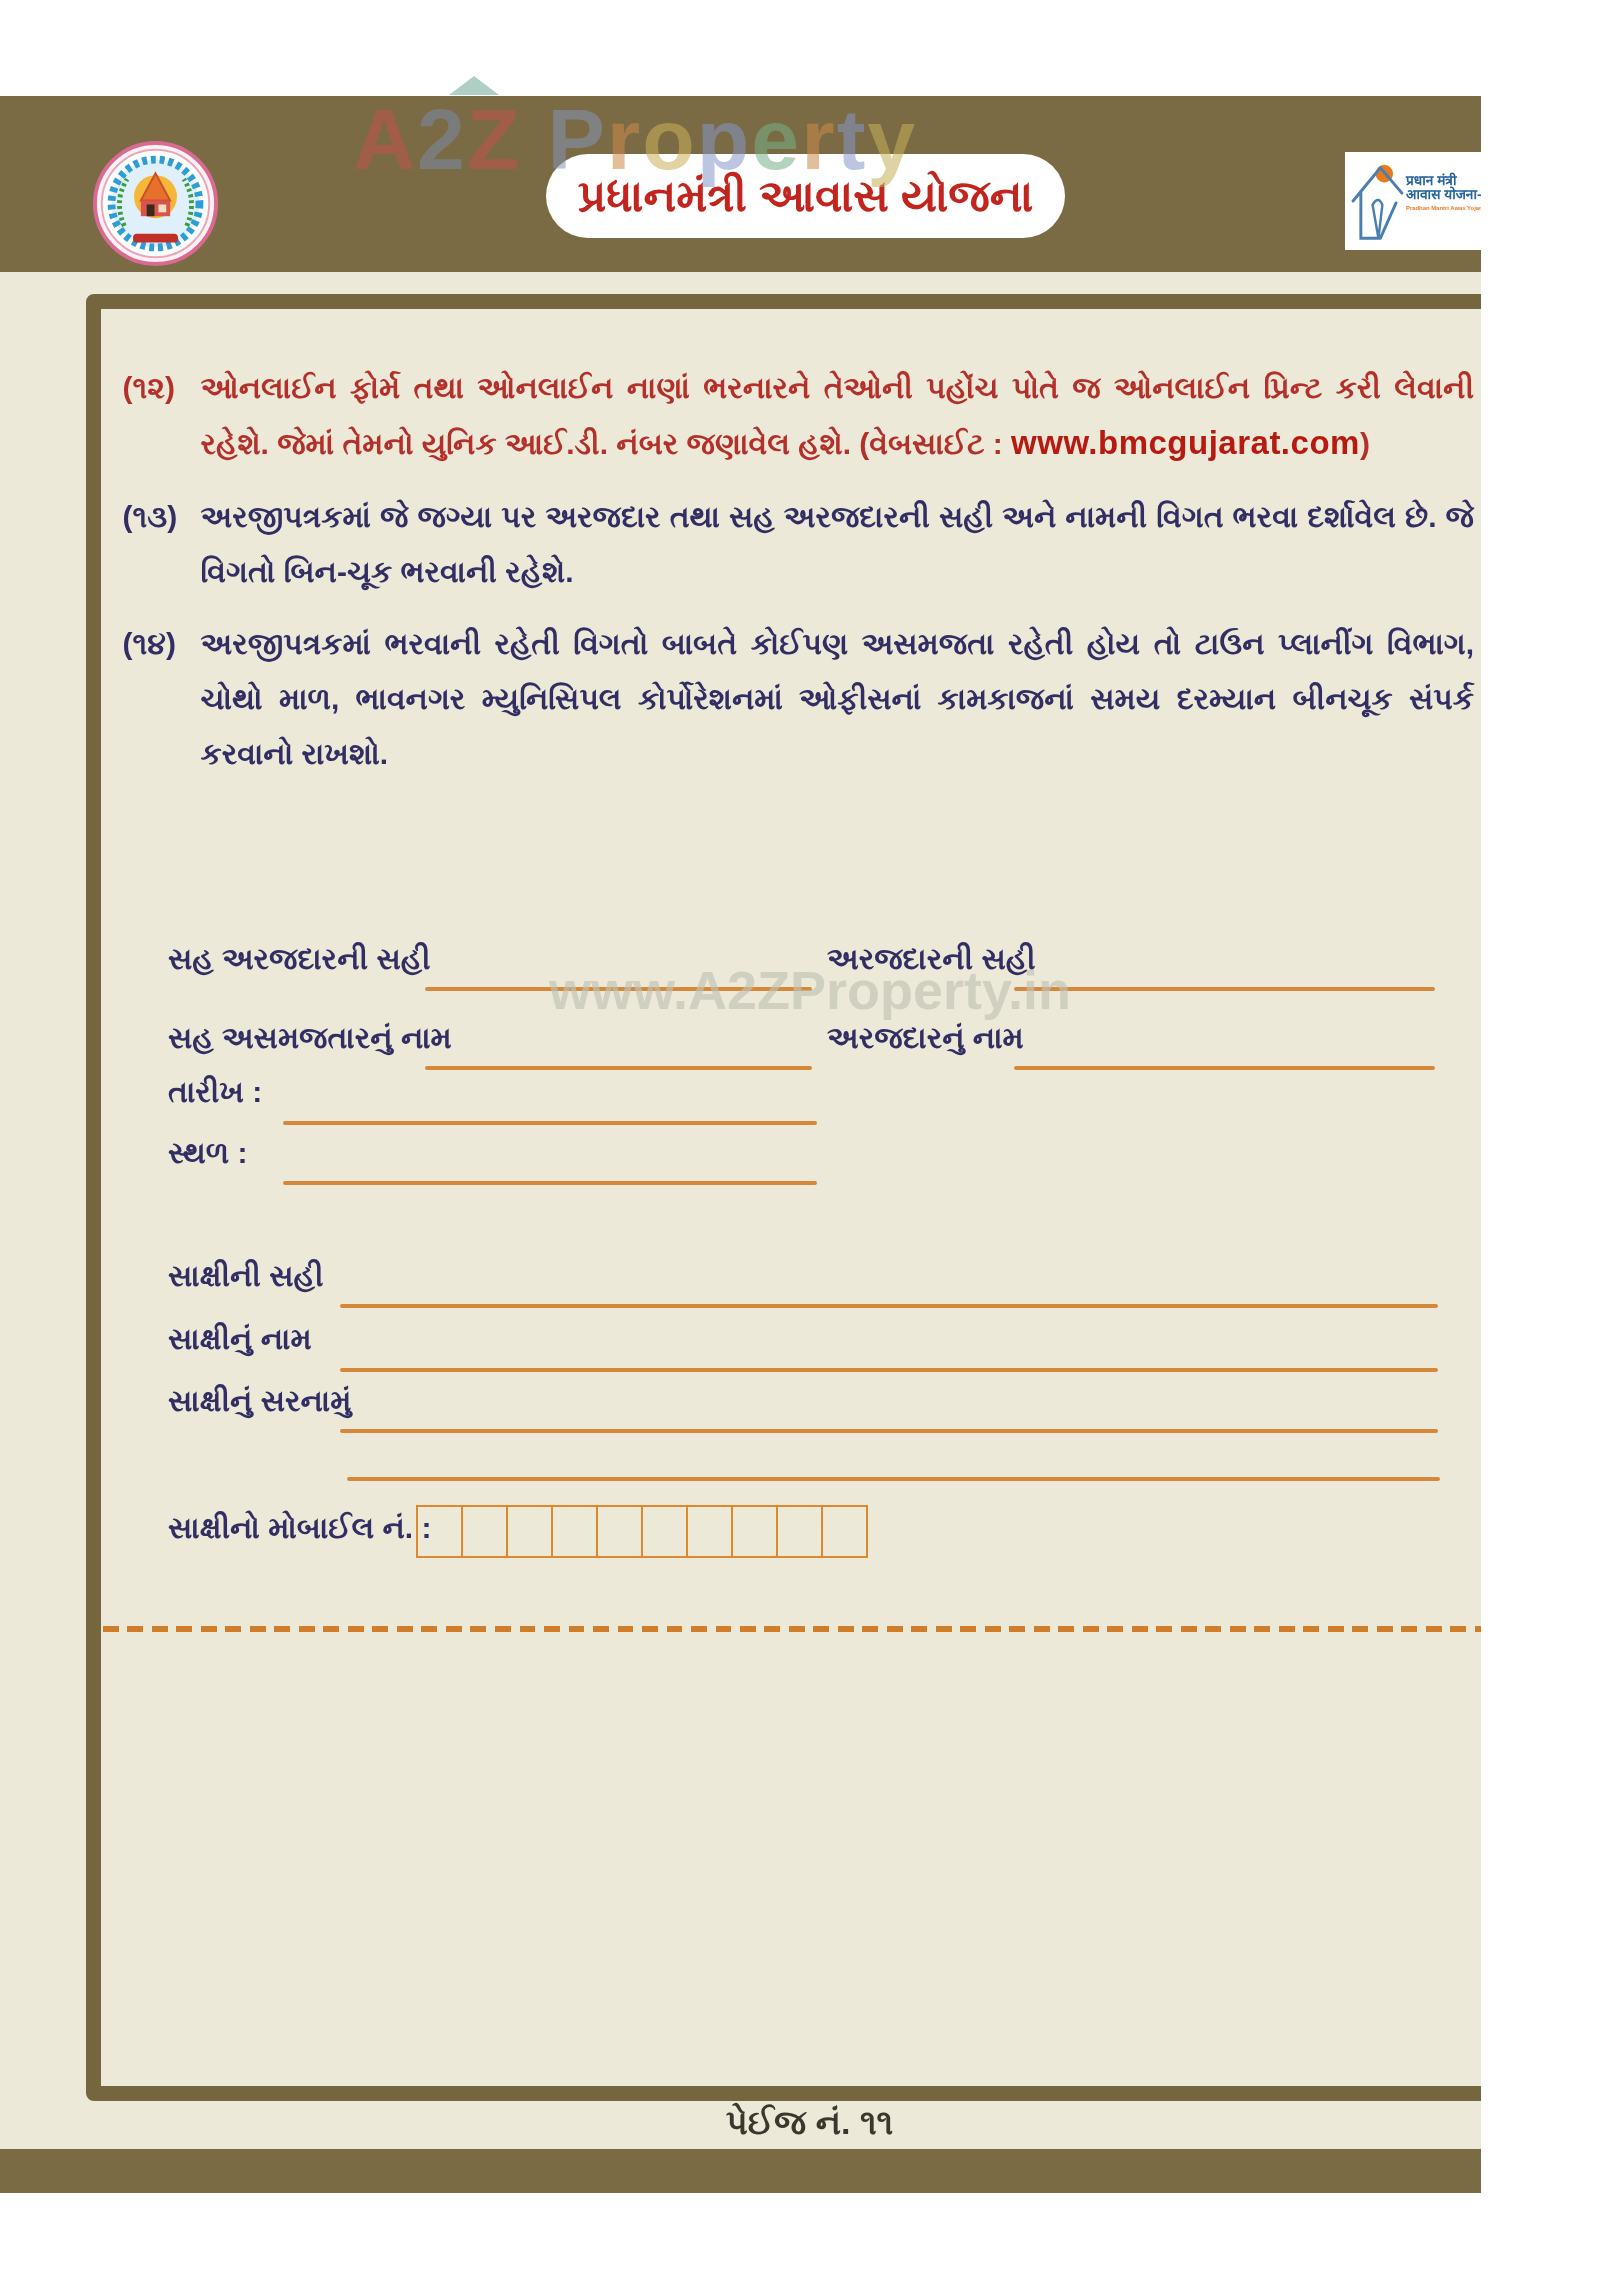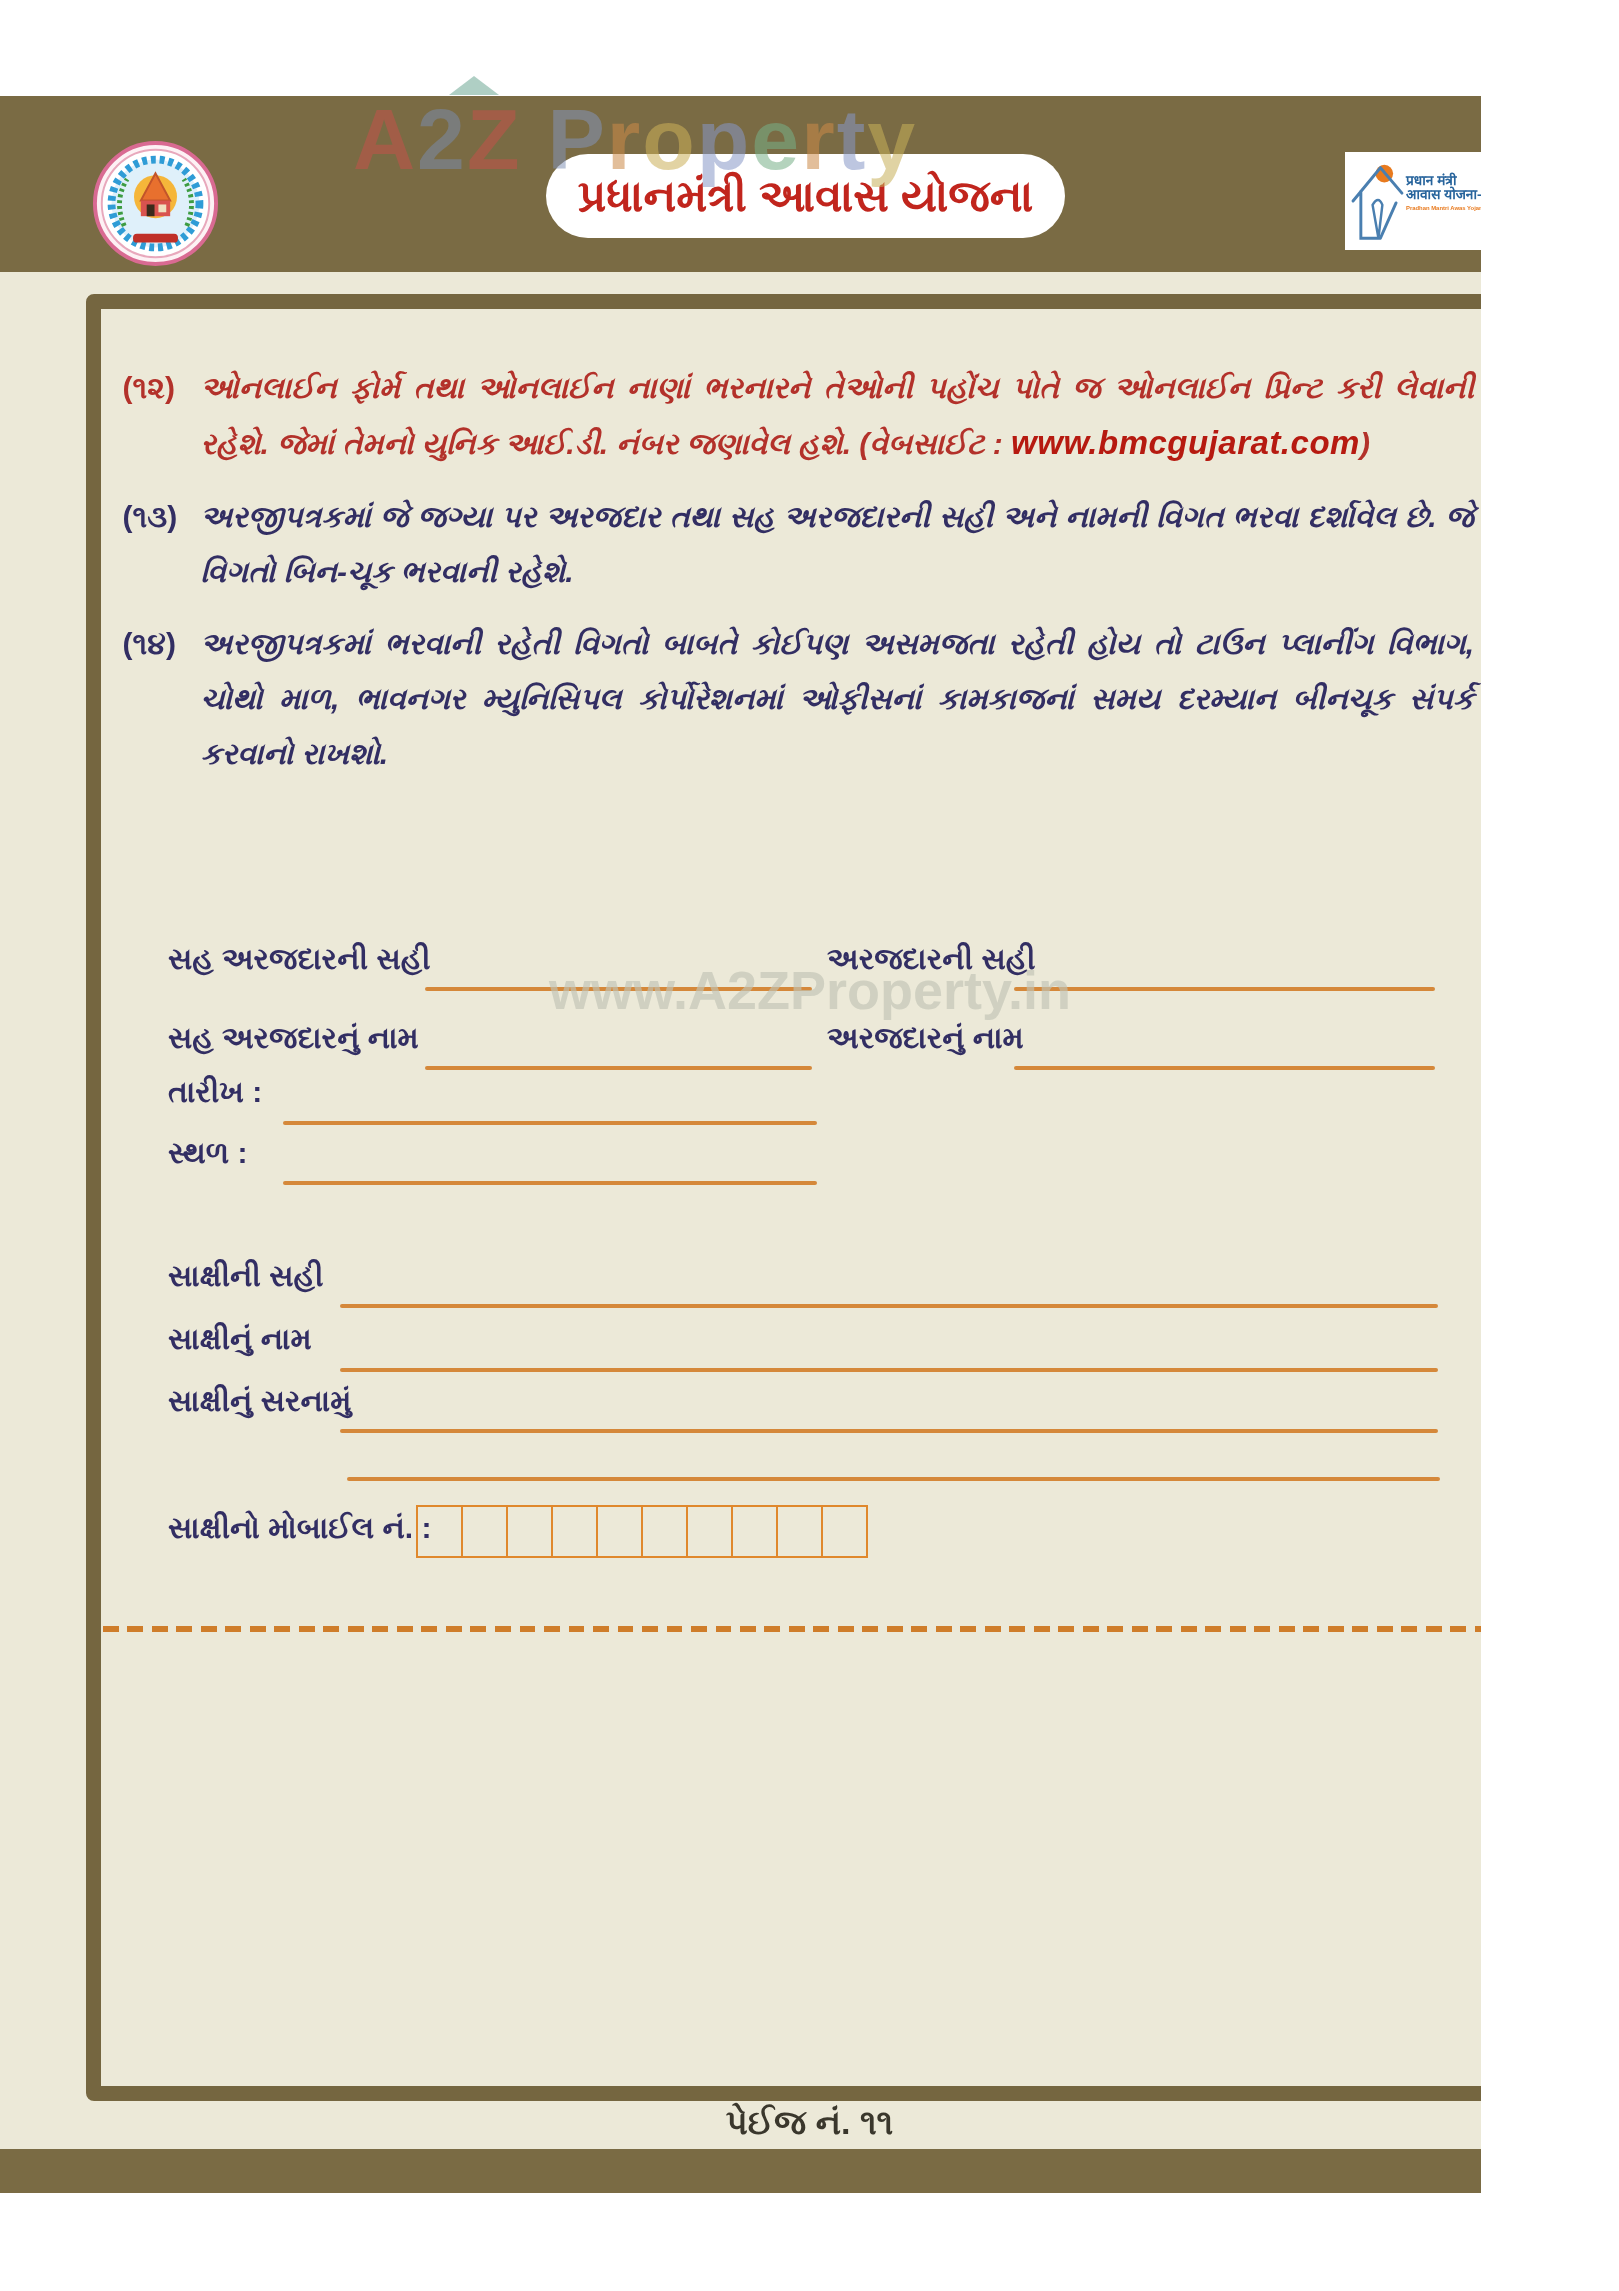--- a/index.html
+++ b/index.html
@@ -25,21 +25,21 @@
   .pmay-text{position:absolute;left:61px;top:21.6px;width:116px;line-height:1.05;}
   .pmay-text .h{font-size:13.7px;font-weight:700;color:#27649c;}
   .pmay-text .e{font-size:5.9px;font-weight:700;color:#e87a1e;margin-top:2.9px;}
 
   
   .content-box{position:absolute;left:86px;top:294px;width:1416px;height:1777px;border:15.7px solid #756640;border-radius:8px;background:#ece9d8;}
 
   .items-block{position:absolute;left:21.6px;top:51px;right:43px;}
   .item{display:flex;margin-bottom:17.6px;}
   .item .num{flex:none;width:78px;font-size:30px;font-weight:600;line-height:55px;}
-  .item .txt{flex:1;font-size:30px;font-weight:600;line-height:55px;text-align:justify;font-style:italic;}
+  .item .txt{flex:1;font-size:30px;font-weight:600;line-height:55px;text-align:justify;}
   .red, .red .num, .red .txt{color:#b3312a;}
   .navy{color:#322e63;}
   .item.navy .num,.item.navy .txt{color:#322e63;}
   .website{font-weight:700;font-size:33px;color:#b61a10;letter-spacing:0.5px;}
   .declaration{margin-top:13.7px;font-size:30px;font-weight:600;line-height:51px;text-align:justify;text-indent:93px;color:#322e63;}
 
   
   .f{position:absolute;font-size:30px;font-weight:600;color:#322e63;white-space:nowrap;}
   .ln{position:absolute;height:3.9px;background:#d5883a;border-radius:2px;}
   .mobile-boxes{position:absolute;left:315px;top:1196px;display:flex;border:2.9px solid #e0882c;}
@@ -113,21 +113,21 @@
         <span class="num">(૧૪)</span>
         <span class="txt">અરજીપત્રકમાં ભરવાની રહેતી વિગતો બાબતે કોઈપણ અસમજતા રહેતી હોય તો ટાઉન પ્લાનીંગ વિભાગ, ચોથો માળ, ભાવનગર મ્યુનિસિપલ કોર્પોરેશનમાં ઓફીસનાં કામકાજનાં સમય દરમ્યાન બીનચૂક સંપર્ક કરવાનો રાખશો.</span>
       </div>
     </div>
 
     <span class="f" style="left:67px;top:633px;">સહ અરજદારની સહી</span>
     <span class="ln" style="left:324px;top:678px;width:387px;"></span>
     <span class="f" style="left:726px;top:633px;text-align:right;">અરજદારની સહી</span>
     <span class="ln" style="left:913px;top:678px;width:421px;"></span>
 
-    <span class="f" style="left:67px;top:712px;">સહ અરજદારનું નામ</span>
+    <span class="f" style="left:67px;top:712px;">સહ અસમજતારનું નામ</span>
     <span class="ln" style="left:324px;top:757px;width:387px;"></span>
     <span class="f" style="left:726px;top:712px;">અરજદારનું નામ</span>
     <span class="ln" style="left:913px;top:757px;width:421px;"></span>
 
     <span class="f" style="left:67px;top:766px;">તારીખ :</span>
     <span class="ln" style="left:182px;top:812px;width:534px;"></span>
 
     <span class="f" style="left:67px;top:827px;">સ્થળ :</span>
     <span class="ln" style="left:182px;top:872px;width:534px;"></span>
 

